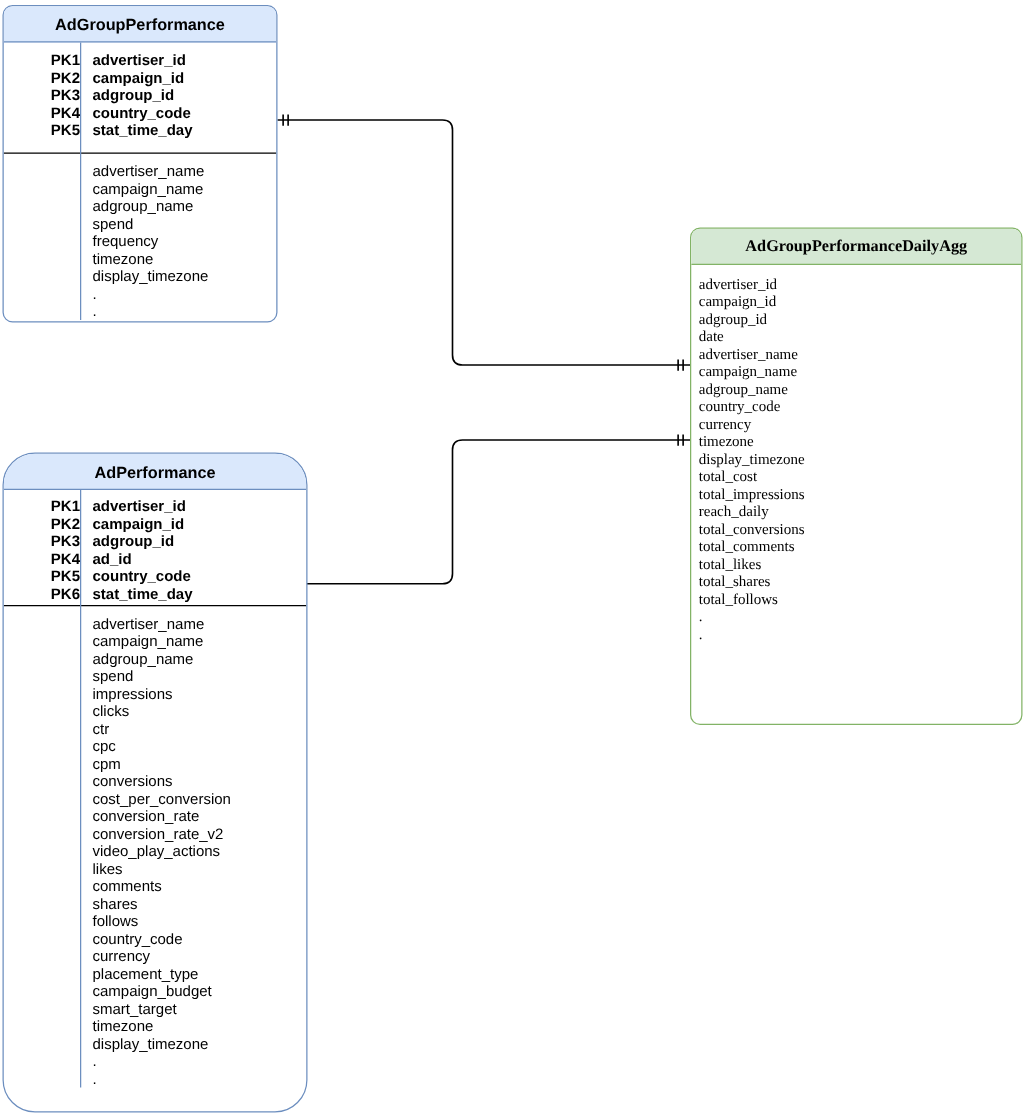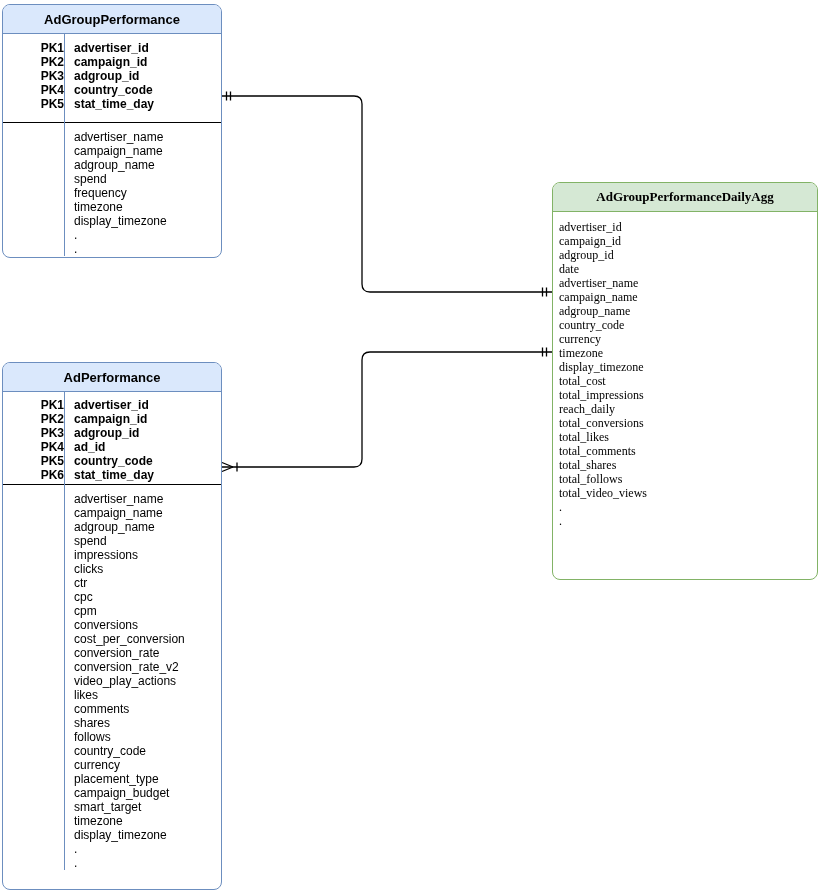--- a/index.html
+++ b/index.html
@@ -110,21 +110,21 @@
             <span class="fname">.</span>
           </div>
           <div class="row">
             <span class="key"></span>
             <span class="fname">.</span>
           </div>
         </div>
     </div>
   </div>
 
-  <div class="entity e1" style="left: 2px; top: 362px; width: 220px; height: 528px; --border: #6c8ebf; --header-fill: #dae8fc;">
+  <div class="entity e1" style="left: 2px; top: 362px; width: 244px; height: 528px; border-radius: 26px; --border: #6c8ebf; --header-fill: #dae8fc;">
     <div class="ent-header">AdPerformance</div>
     <div class="ent-body">
       <div class="v-divider"></div>
       <div class="pk-section">
           <div class="row">
             <span class="key">PK1</span>
             <span class="fname">advertiser_id</span>
           </div>
           <div class="row">
             <span class="key">PK2</span>
@@ -303,33 +303,30 @@
           <div class="row">
             <span class="fname">total_impressions</span>
           </div>
           <div class="row">
             <span class="fname">reach_daily</span>
           </div>
           <div class="row">
             <span class="fname">total_conversions</span>
           </div>
           <div class="row">
+            <span class="fname">total_comments</span>
+          </div>
+          <div class="row">
             <span class="fname">total_likes</span>
           </div>
           <div class="row">
-            <span class="fname">total_comments</span>
-          </div>
-          <div class="row">
             <span class="fname">total_shares</span>
           </div>
           <div class="row">
             <span class="fname">total_follows</span>
-          </div>
-          <div class="row">
-            <span class="fname">total_video_views</span>
           </div>
           <div class="row">
             <span class="fname">.</span>
           </div>
           <div class="row">
             <span class="fname">.</span>
           </div>
         </div>
     </div>
   </div>

